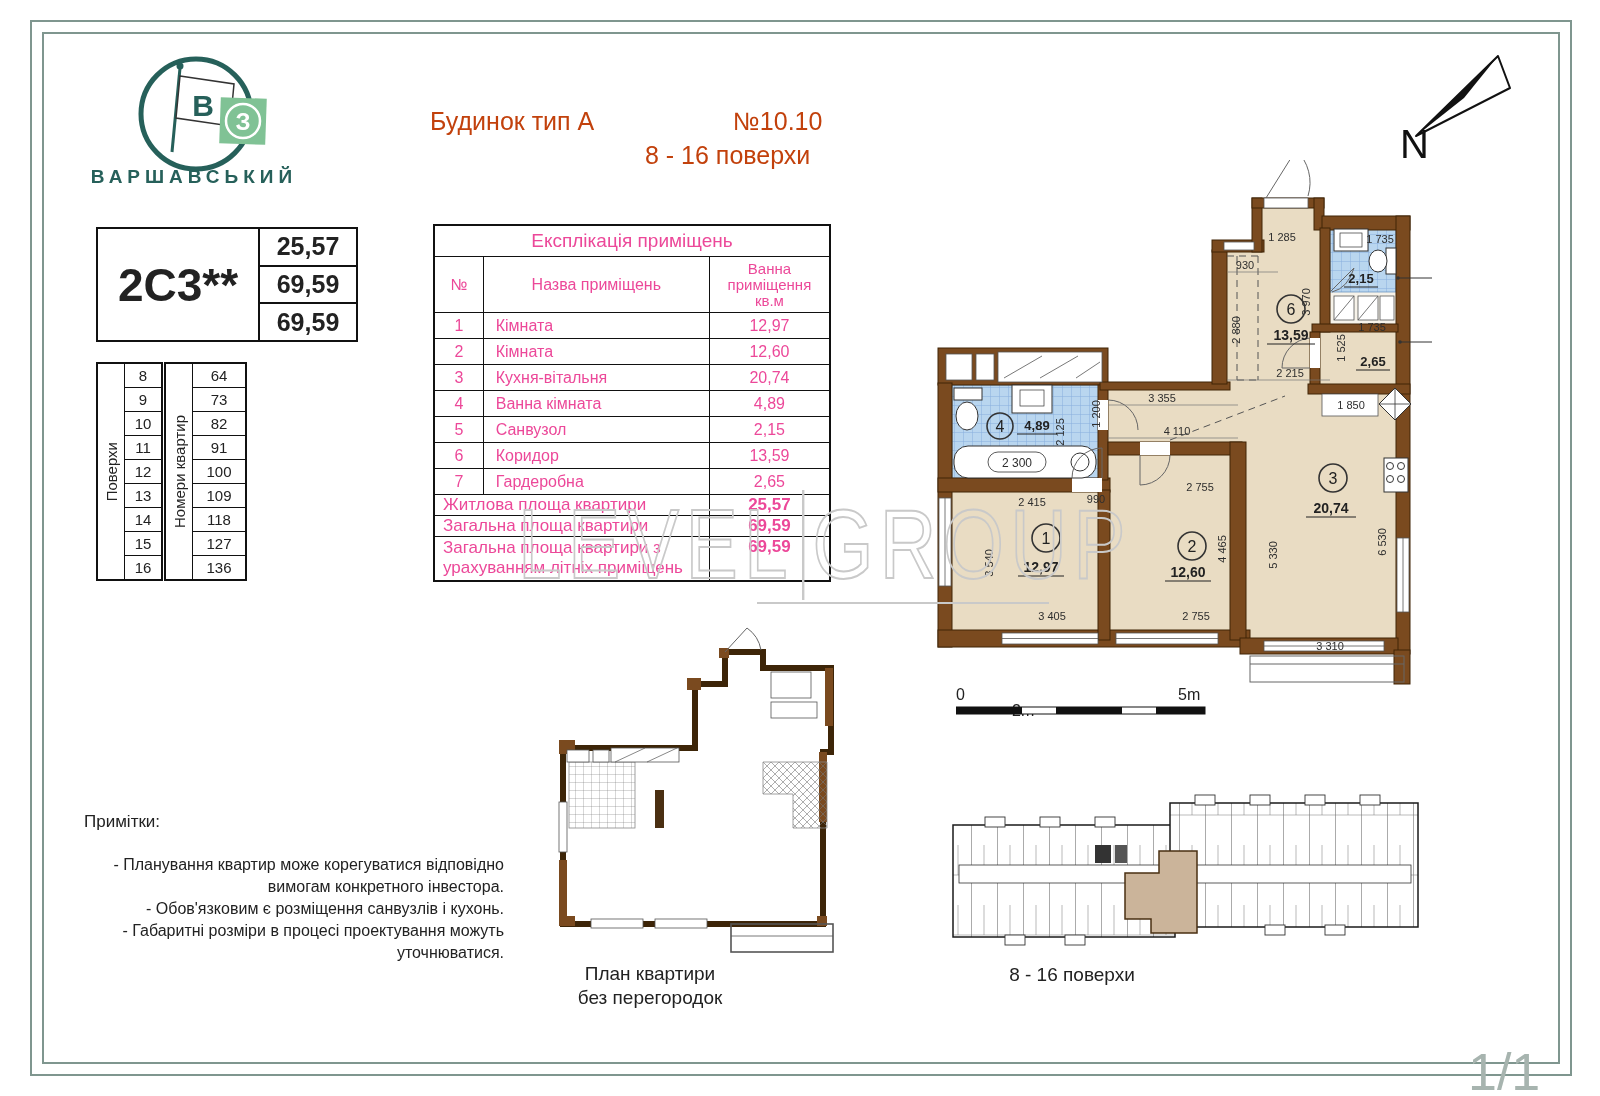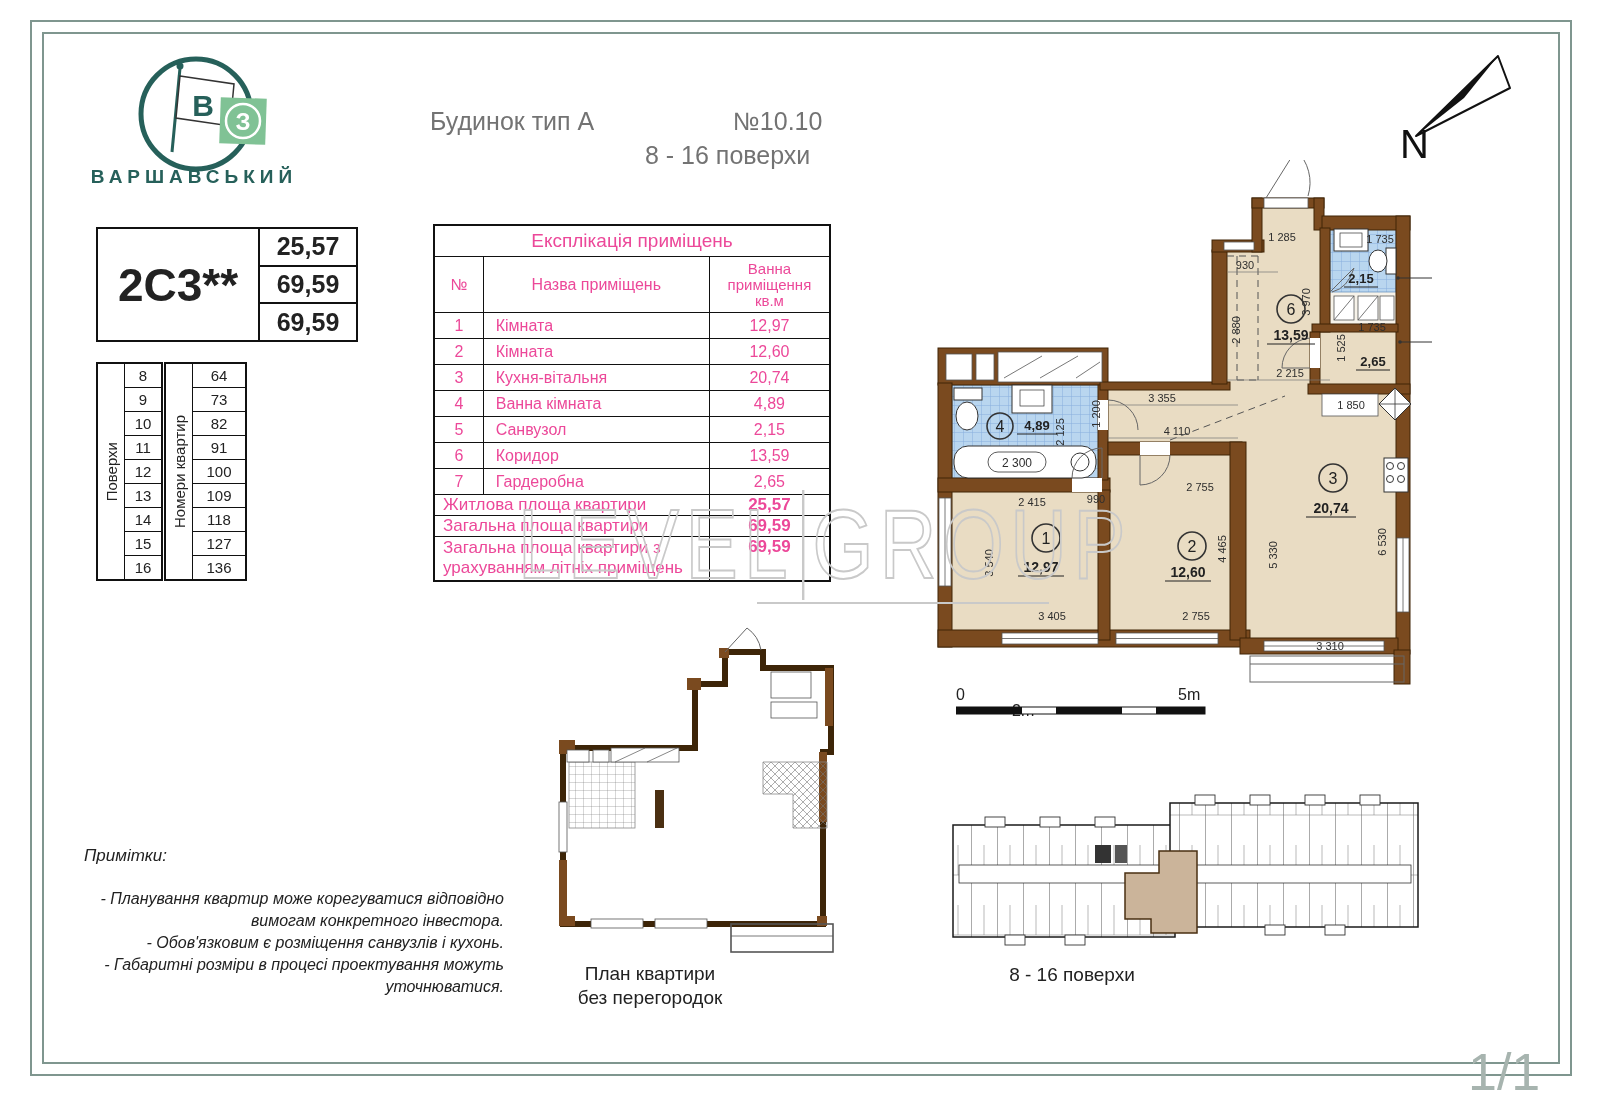--- a/index.html
+++ b/index.html
@@ -3,21 +3,21 @@
 <meta charset="utf-8">
 <style>
   html,body{margin:0;padding:0;background:#fff;}
   body{width:1600px;height:1096px;overflow:hidden;position:relative;
        font-family:"Liberation Sans",sans-serif;color:#222;}
   .abs{position:absolute;}
   
   .frame-outer{left:30px;top:20px;width:1538px;height:1052px;border:2px solid #7f968f;}
   .frame-inner{left:42px;top:32px;width:1514px;height:1028px;border:2px solid #7f968f;}
   
-  .hdr{font-size:25px;color:#737373;}
+  .hdr{font-size:25px;color:#c2410c;}
   .brand-text{left:85px;top:166px;width:218px;text-align:center;font-size:19px;
               font-weight:bold;letter-spacing:5px;color:#26605a;}
   
   .codebox{left:96px;top:227px;width:258px;height:111px;border:2px solid #111;display:flex;}
   .codebox .code{width:160px;display:flex;align-items:center;justify-content:center;
                  font-size:46px;font-weight:bold;border-right:2px solid #111;}
   .codebox .vals{flex:1;display:flex;flex-direction:column;}
   .codebox .vals div{flex:1;display:flex;align-items:center;justify-content:center;
                      font-size:25px;font-weight:bold;}
   .codebox .vals div + div{border-top:2px solid #111;}
@@ -37,21 +37,21 @@
   table.expl .title{font-size:19px;text-align:center;height:30px;font-weight:normal;}
   table.expl .h{height:55px;text-align:center;font-size:16px;}
   table.expl .areahead{font-size:15px;line-height:16px;}
   table.expl td.no{width:44px;text-align:center;height:25px;}
   table.expl td.nm{width:196px;padding-left:12px;height:25px;}
   table.expl td.ar{width:110px;text-align:center;height:25px;}
   table.expl td.sum{font-size:17px;padding-left:8px;}
   table.expl td.sv{text-align:center;font-weight:bold;font-size:17px;}
   table.expl{border:2px solid #111;}
   
-  .notes{left:84px;top:846px;width:420px;font-size:16px;color:#222;font-style:italic;}
+  .notes{left:84px;top:812px;width:420px;font-size:16px;color:#222;}
   .notes .t{margin-bottom:22px;font-size:17px;}
   .notes .i{text-indent:-13px;padding-left:13px;line-height:22px;text-align:right;}
   
   .cap{font-size:19px;color:#222;text-align:center;line-height:24px;}
   
   .sb-lab{font-size:16px;color:#222;}
   
   .wm{left:518px;top:490px;z-index:30;pointer-events:none;display:flex;align-items:center;
       font-size:98px;letter-spacing:8px;line-height:1.1;color:transparent;
       -webkit-text-stroke:2px #c9c9c9;transform:scaleX(0.8);transform-origin:left top;

